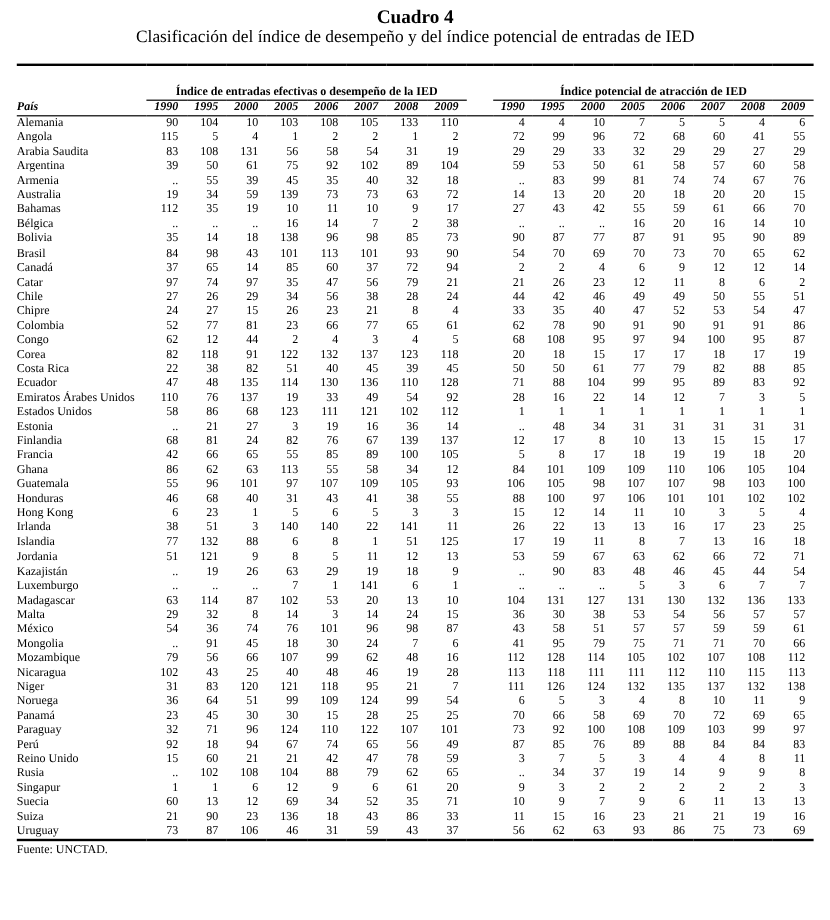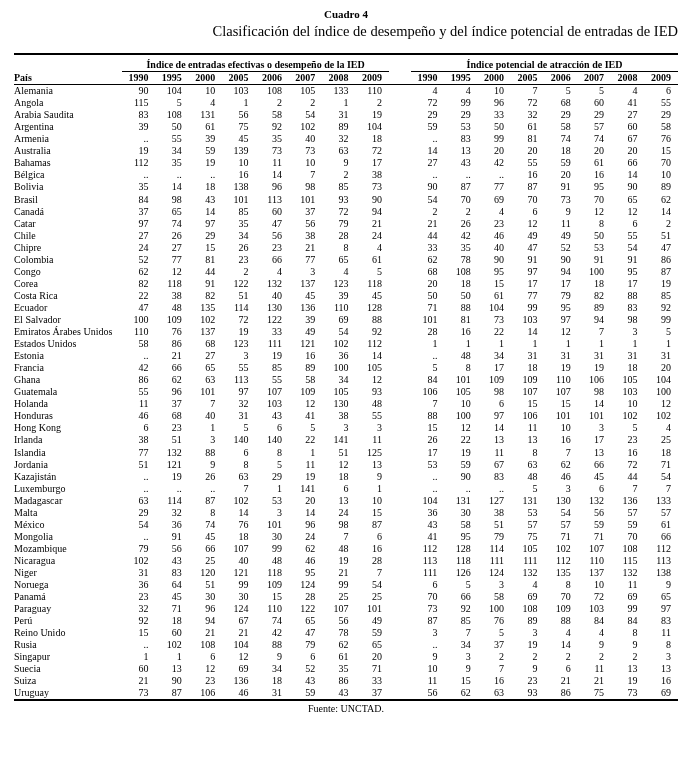--- a/index.html
+++ b/index.html
@@ -3,49 +3,49 @@
 <meta charset="utf-8">
 <style>
   html,body{margin:0;padding:0;background:#fff;}
   body{
     width:692px;height:767px;
     font-family:"Liberation Serif","DejaVu Serif",serif;
     color:#000;overflow:hidden;
   }
   .page{padding:7px 14px 0 14px;}
   .title{
-    text-align:center;font-weight:bold;font-size:11px;line-height:15px;
+    text-align:center;font-weight:bold;font-size:16px;line-height:15px;
   }
   .subtitle{
-    text-align:right;font-size:14.5px;line-height:17px;margin-top:1px;
+    text-align:center;font-size:14.5px;line-height:17px;margin-top:1px;
   }
   table{
     width:664px;border-collapse:collapse;table-layout:fixed;
     margin-top:13px;
     border-top:2.5px solid #000;
     border-bottom:2.5px solid #000;
   }
   col.c-pais{width:108px;}
   col.c-num{width:33.3px;}
   col.c-gap{width:22px;}
   th,td{
     padding:0;font-size:10px;line-height:12.05px;
     white-space:nowrap;overflow:hidden;
   }
   thead th{font-weight:bold;}
   .group{
     text-align:center;border-bottom:1px solid #000;
-    font-size:10px;padding-top:4px;
+    font-size:10px;padding-top:16px;
   }
-  tr.year-row th{border-bottom:1.5px solid #000;}
+  tr.year-row th{border-bottom:1.5px solid #000;font-style:italic;}
   .pais-head{text-align:left;}
   .yr,td.num{text-align:right;padding-right:7px;}
   td.pais{text-align:left;margin-top:19px;}
   .source{
-    font-size:10px;line-height:12px;margin-top:2px;text-align:center;
+    font-size:10px;line-height:12px;margin-top:2px;text-align:left;
   }
 </style>
 </head>
 <body>
 
 <div class="page">
   <div class="title">Cuadro 4</div>
   <div class="subtitle">Clasificación del índice de desempeño y del índice potencial de entradas de IED</div>
 
   <table>
@@ -472,40 +472,20 @@
           <td class="num">71</td>
           <td class="num">88</td>
           <td class="num">104</td>
           <td class="num">99</td>
           <td class="num">95</td>
           <td class="num">89</td>
           <td class="num">83</td>
           <td class="num">92</td>
         </tr>
         <tr>
-          <td class="pais">El Salvador</td>
-          <td class="num">100</td>
-          <td class="num">109</td>
-          <td class="num">102</td>
-          <td class="num">72</td>
-          <td class="num">122</td>
-          <td class="num">39</td>
-          <td class="num">69</td>
-          <td class="num">88</td>
-          <td></td>
-          <td class="num">101</td>
-          <td class="num">81</td>
-          <td class="num">73</td>
-          <td class="num">103</td>
-          <td class="num">97</td>
-          <td class="num">94</td>
-          <td class="num">98</td>
-          <td class="num">99</td>
-        </tr>
-        <tr>
           <td class="pais">Emiratos Árabes Unidos</td>
           <td class="num">110</td>
           <td class="num">76</td>
           <td class="num">137</td>
           <td class="num">19</td>
           <td class="num">33</td>
           <td class="num">49</td>
           <td class="num">54</td>
           <td class="num">92</td>
           <td></td>
@@ -552,20 +532,40 @@
           <td class="num">..</td>
           <td class="num">48</td>
           <td class="num">34</td>
           <td class="num">31</td>
           <td class="num">31</td>
           <td class="num">31</td>
           <td class="num">31</td>
           <td class="num">31</td>
         </tr>
         <tr>
+          <td class="pais">Finlandia</td>
+          <td class="num">68</td>
+          <td class="num">81</td>
+          <td class="num">24</td>
+          <td class="num">82</td>
+          <td class="num">76</td>
+          <td class="num">67</td>
+          <td class="num">139</td>
+          <td class="num">137</td>
+          <td></td>
+          <td class="num">12</td>
+          <td class="num">17</td>
+          <td class="num">8</td>
+          <td class="num">10</td>
+          <td class="num">13</td>
+          <td class="num">15</td>
+          <td class="num">15</td>
+          <td class="num">17</td>
+        </tr>
+        <tr>
           <td class="pais">Francia</td>
           <td class="num">42</td>
           <td class="num">66</td>
           <td class="num">65</td>
           <td class="num">55</td>
           <td class="num">85</td>
           <td class="num">89</td>
           <td class="num">100</td>
           <td class="num">105</td>
           <td></td>
@@ -612,40 +612,20 @@
           <td class="num">106</td>
           <td class="num">105</td>
           <td class="num">98</td>
           <td class="num">107</td>
           <td class="num">107</td>
           <td class="num">98</td>
           <td class="num">103</td>
           <td class="num">100</td>
         </tr>
         <tr>
-          <td class="pais">Holanda</td>
-          <td class="num">11</td>
-          <td class="num">37</td>
-          <td class="num">7</td>
-          <td class="num">32</td>
-          <td class="num">103</td>
-          <td class="num">12</td>
-          <td class="num">130</td>
-          <td class="num">48</td>
-          <td></td>
-          <td class="num">7</td>
-          <td class="num">10</td>
-          <td class="num">6</td>
-          <td class="num">15</td>
-          <td class="num">15</td>
-          <td class="num">14</td>
-          <td class="num">10</td>
-          <td class="num">12</td>
-        </tr>
-        <tr>
           <td class="pais">Honduras</td>
           <td class="num">46</td>
           <td class="num">68</td>
           <td class="num">40</td>
           <td class="num">31</td>
           <td class="num">43</td>
           <td class="num">41</td>
           <td class="num">38</td>
           <td class="num">55</td>
           <td></td>

